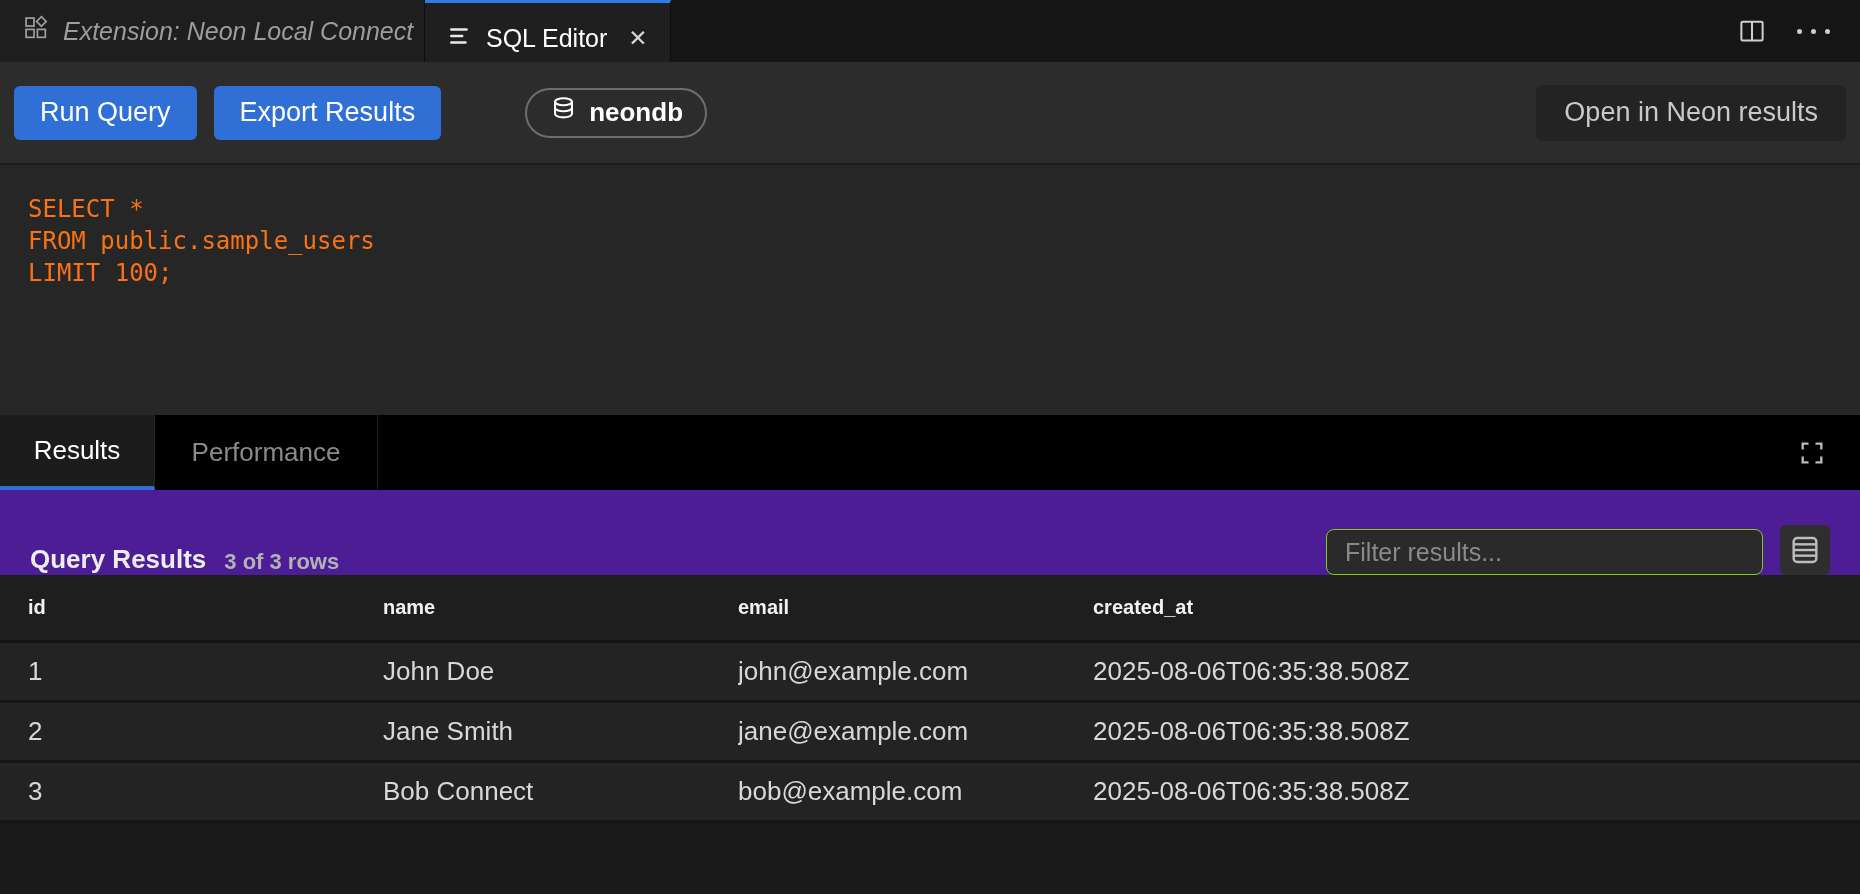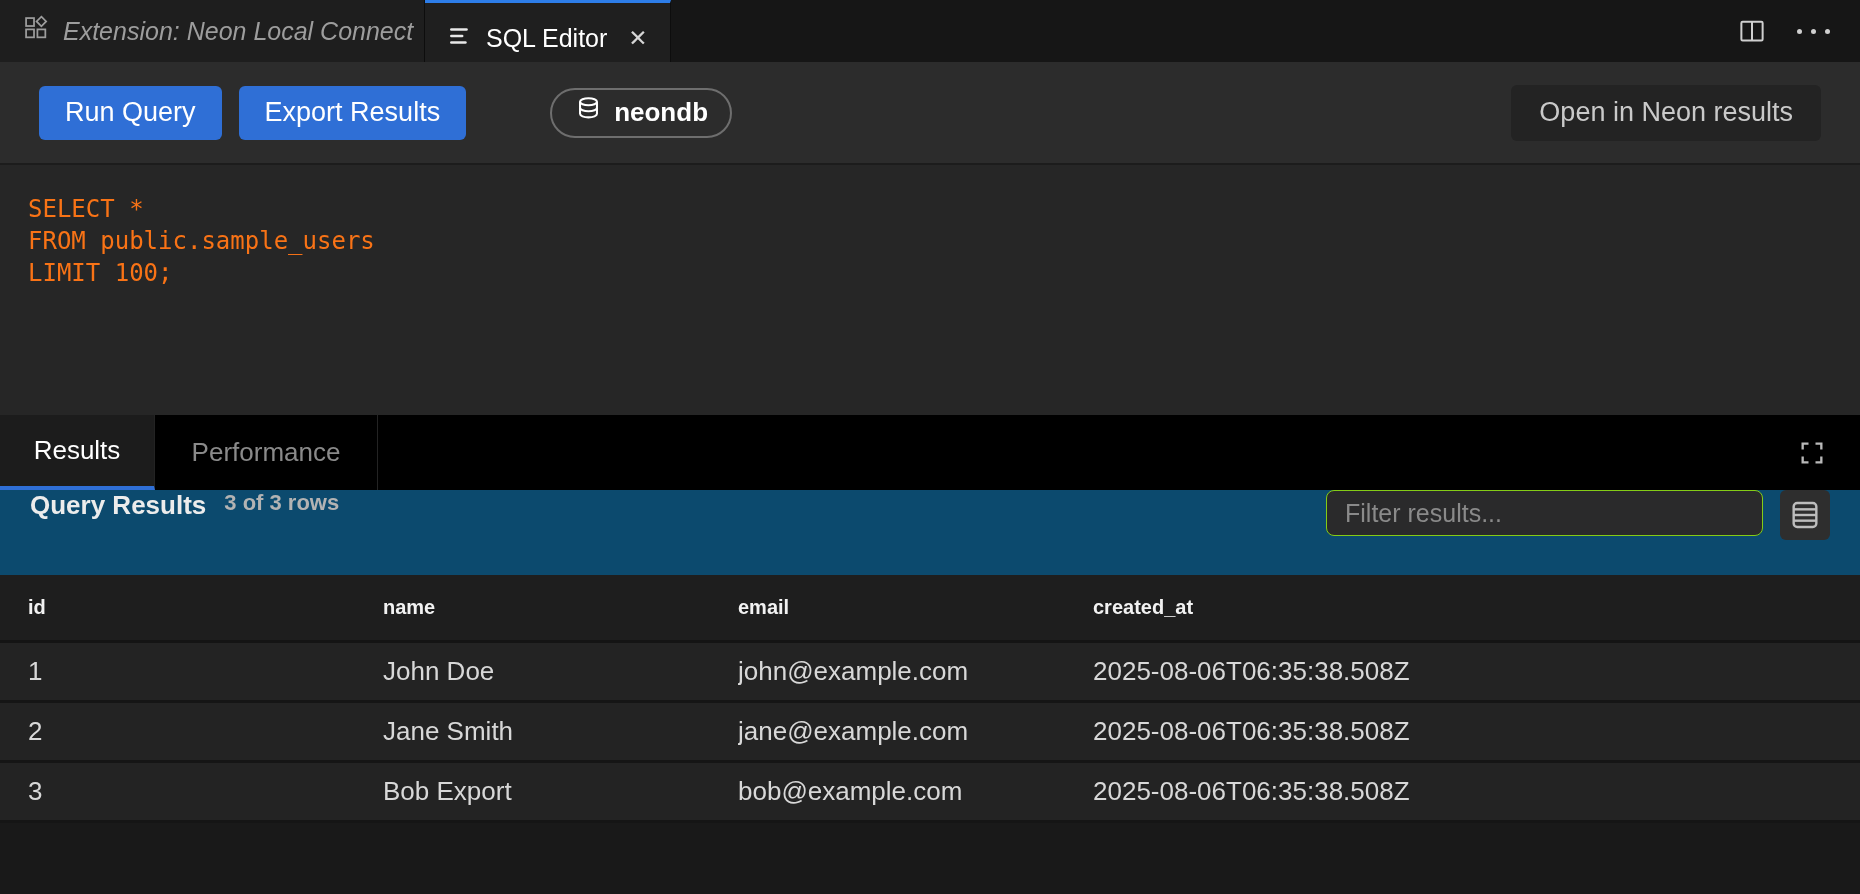--- a/index.html
+++ b/index.html
@@ -18,21 +18,21 @@
   .tab.sql { background:#1f1f1f; color:#ffffff; font-size:25px;
              border-top:3px solid var(--tab-accent); padding-top:12px; }
   .tab .label { white-space:nowrap; }
   .close-x { font-size:23px; color:#d6d6d6; margin-left:8px; line-height:1; }
   .tabbar-actions { margin-left:auto; display:flex; align-items:center; gap:30px; padding-right:30px; }
   .dots { display:flex; gap:9px; align-items:center; }
   .dots i { width:5px; height:5px; border-radius:50%; background:#cfcfcf; }
 
   
   .toolbar { height:103px; background:#2c2c2c; display:flex; align-items:center;
-             padding:0 39px; border-bottom:2px solid #1c1c1c; }
+             padding:0 14px; border-bottom:2px solid #1c1c1c; }
   .btn { border:none; cursor:pointer; font-family:inherit; }
   .btn-primary { height:54px; padding:0 26px; background:var(--accent); color:#fff;
                  font-size:27px; font-weight:500; border-radius:6px; }
   .btn-run { margin-right:17px; }
   .btn-export { margin-right:84px; }
   .db-pill { height:50px; display:flex; align-items:center; gap:11px; padding:0 22px;
              border:2px solid #6e6e6e; border-radius:26px; background:#2c2c2c;
              color:#fff; font-weight:700; font-size:26px; cursor:pointer; }
   .btn-secondary { margin-left:auto; height:56px; padding:0 28px; background:#232323;
                    color:#c9c9c9; font-size:27px; border-radius:6px; }
@@ -48,21 +48,21 @@
   .rtab { display:flex; align-items:center; justify-content:center; font-size:26px;
           border-right:1px solid #232323; cursor:pointer; }
   .rtab.active { width:155px; background:#1c1c1c; color:#fff;
                  border-bottom:4px solid var(--accent); }
   .rtab.idle { width:223px; color:#8a8a8a; }
   .icon-btn { background:none; border:none; cursor:pointer; display:flex;
               align-items:center; justify-content:center; }
   .fullscreen-btn { margin-left:auto; margin-right:34px; align-self:center; }
 
   
-  .results-header { height:85px; background:#0c4a6e; display:flex; align-items:flex-start;
+  .results-header { height:85px; background:#4c1d95; display:flex; align-items:flex-end;
                     padding:0 30px; }
   .rh-title { font-size:26px; font-weight:700; color:#ececec; }
   .rh-count { font-size:22px; font-weight:600; color:#b3b3b3; margin-left:18px; }
   .filter-input { margin-left:auto; width:437px; height:46px; background:#2a2a2b;
                   border:1px solid #84cc16; border-radius:8px; color:#cfcfcf;
                   padding:0 18px; font-size:25px; font-family:inherit; outline:none; }
   .filter-input::placeholder { color:#8a8a8a; }
   .rows-btn { margin-left:17px; width:50px; height:50px; background:#2e2e2e; border-radius:6px; }
 
   
@@ -185,21 +185,21 @@
           <div class="cell">2025-08-06T06:35:38.508Z</div>
         </div>
         <div class="table-row grid-cols">
           <div class="cell">2</div>
           <div class="cell">Jane Smith</div>
           <div class="cell">jane@example.com</div>
           <div class="cell">2025-08-06T06:35:38.508Z</div>
         </div>
         <div class="table-row grid-cols">
           <div class="cell">3</div>
-          <div class="cell">Bob Export</div>
+          <div class="cell">Bob Connect</div>
           <div class="cell">bob@example.com</div>
           <div class="cell">2025-08-06T06:35:38.508Z</div>
         </div>
       </div>
     <div class="table-bottom"></div>
 
   </div>
 </div>
 
 </body></html>

